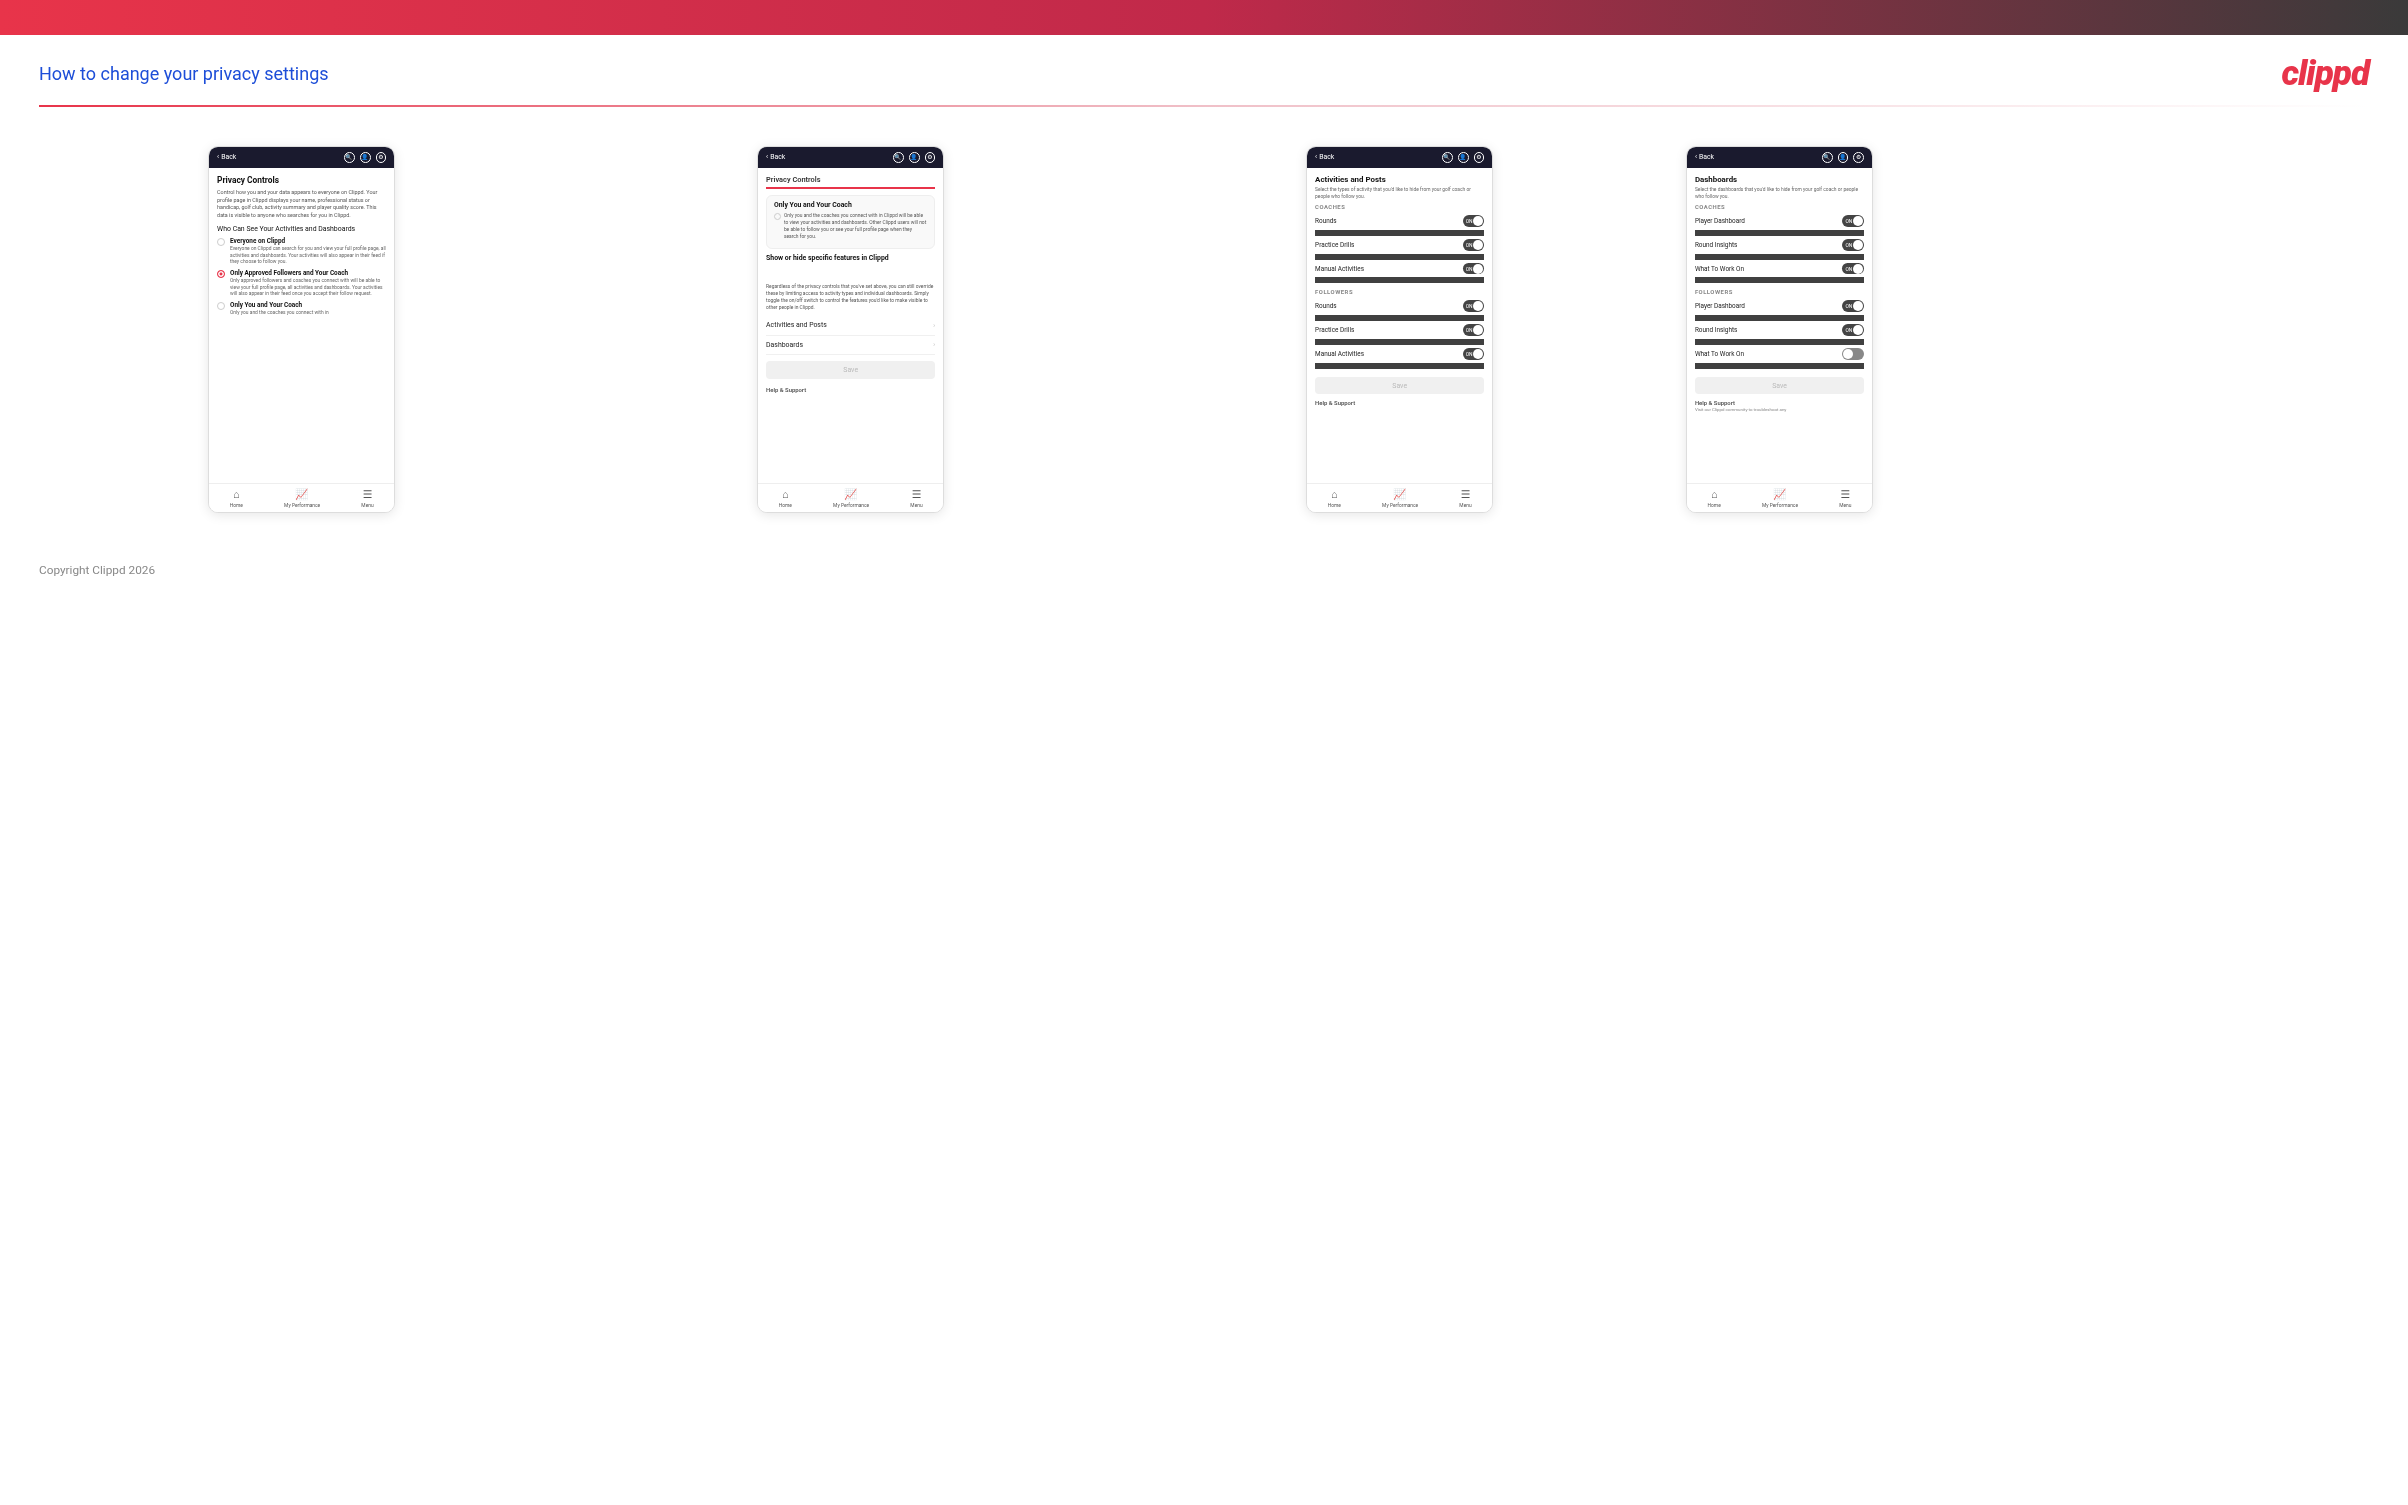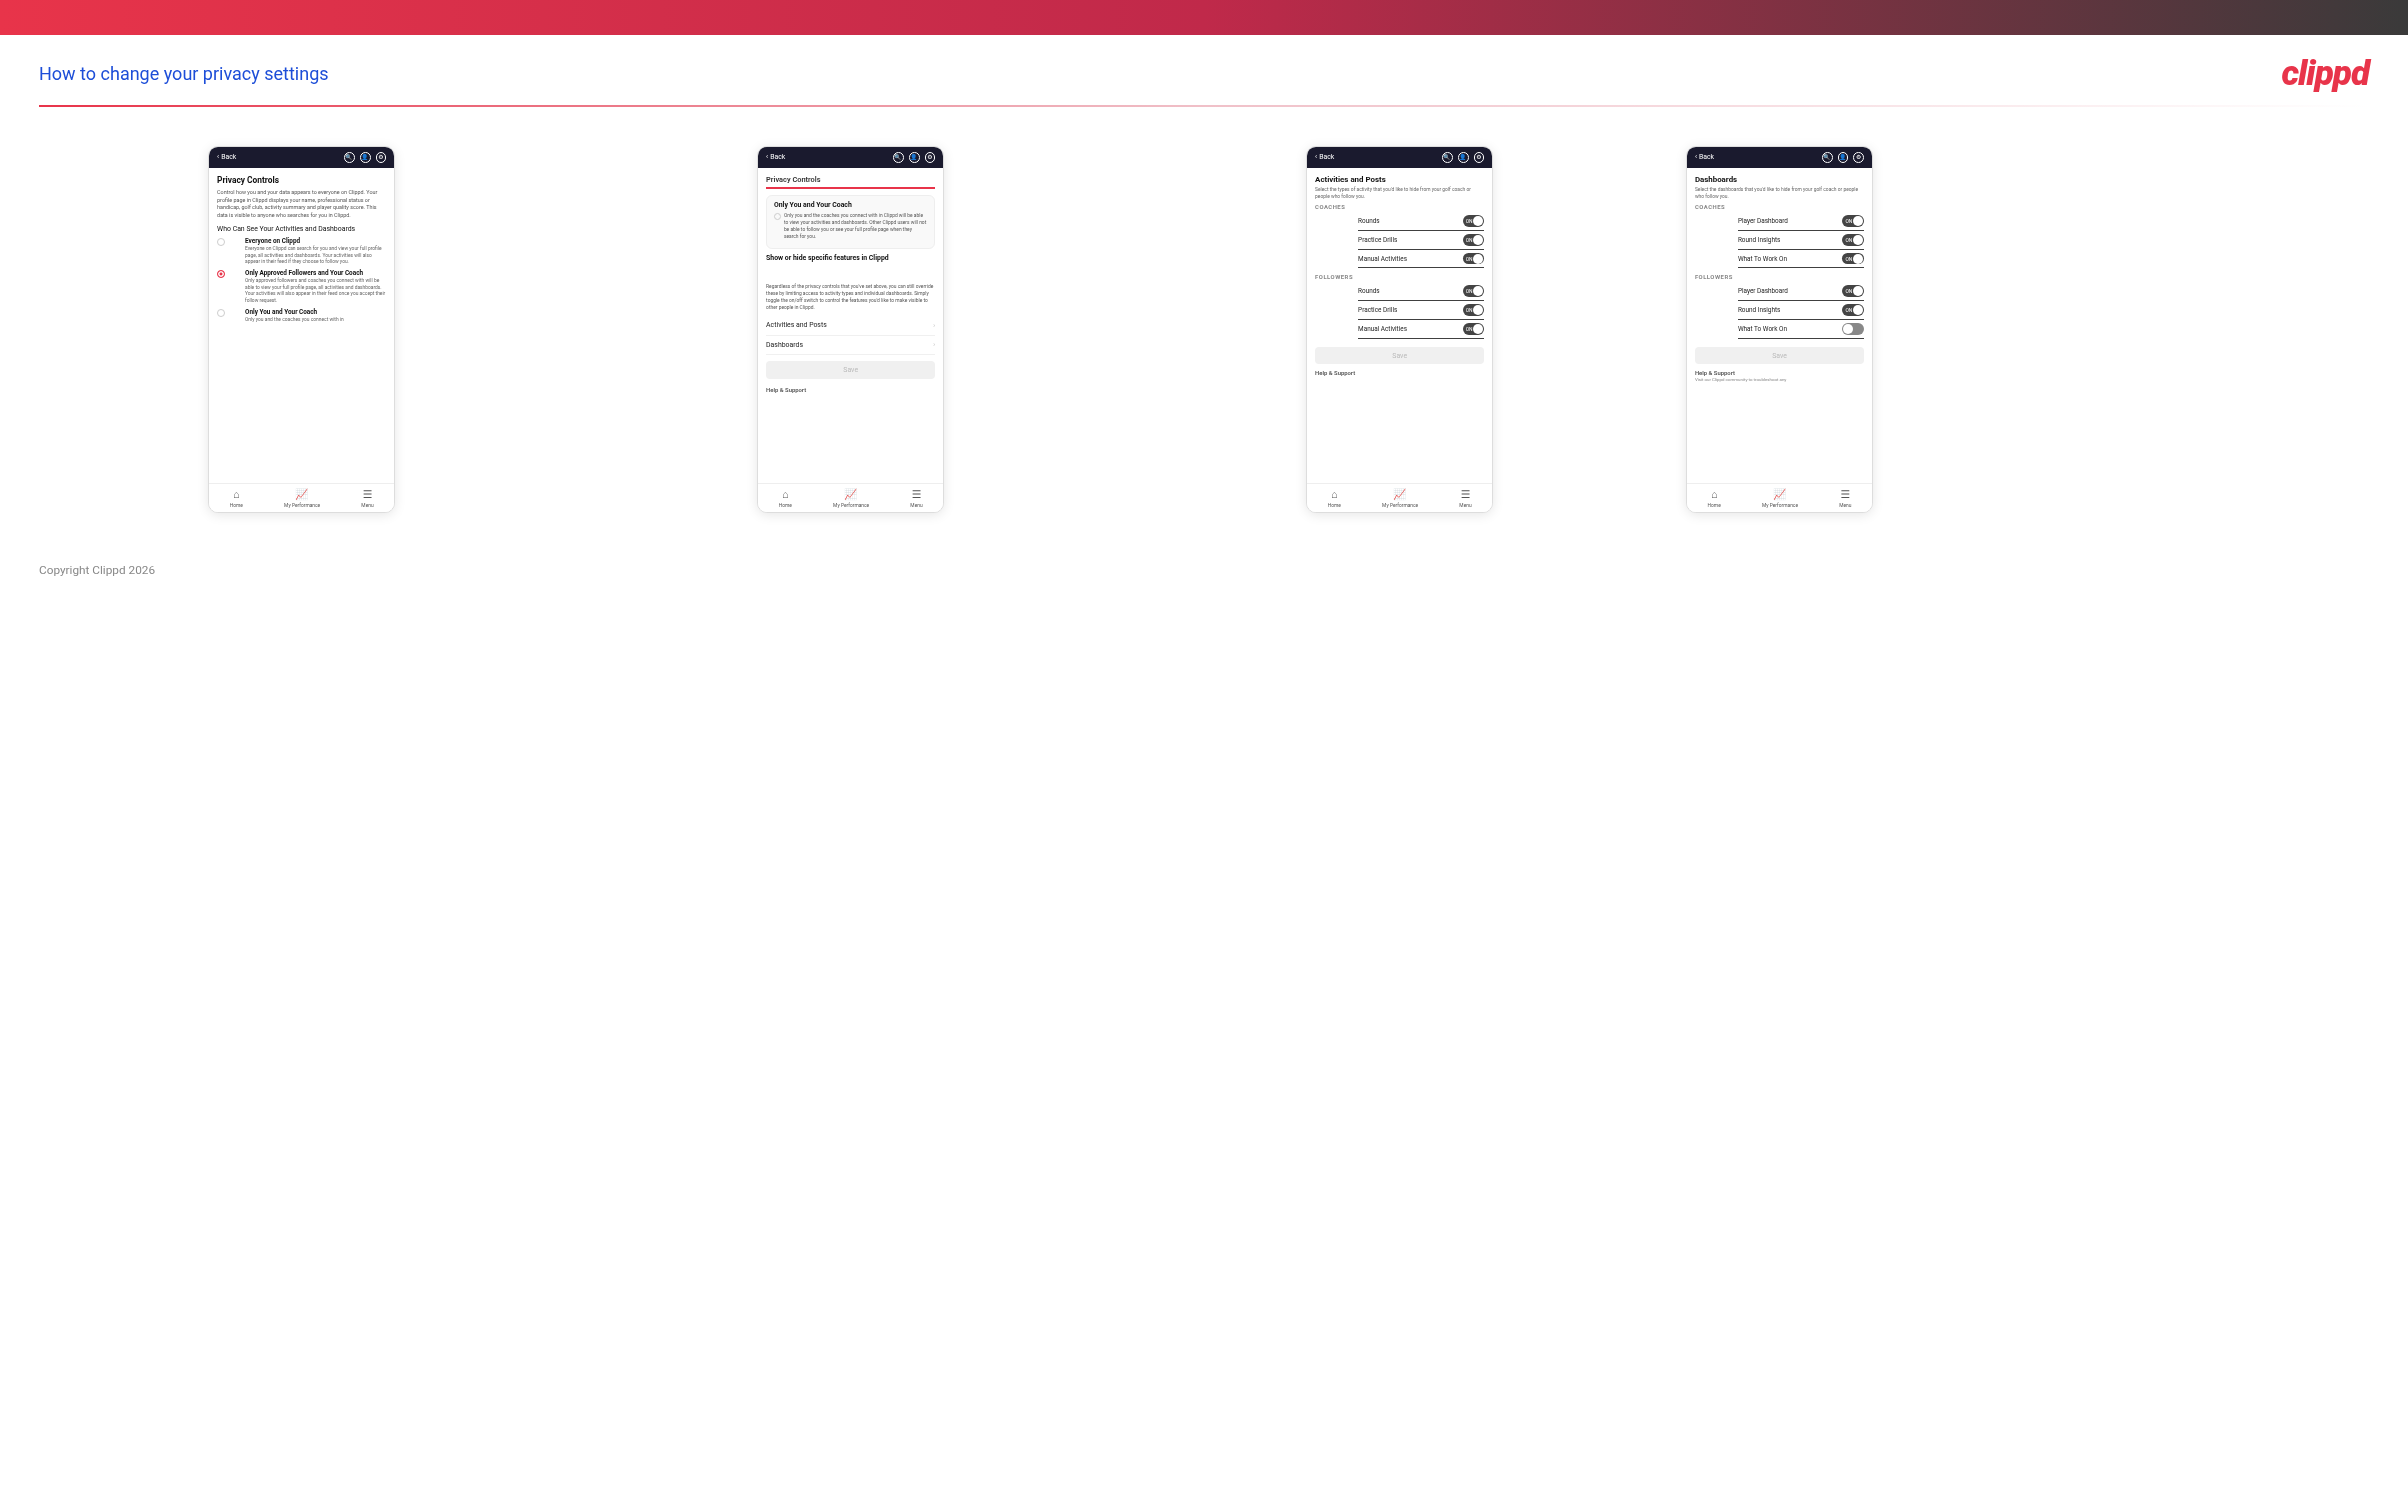--- a/index.html
+++ b/index.html
@@ -126,21 +126,21 @@
     }
     .subsection-title {
       font-size: 6.9px;
       font-weight: 400;
       color: #111;
       margin: 5.9px 0 3.9px 0;
     }
     .radio-option {
       display: flex;
       align-items: flex-start;
-      gap: 20px;
+      gap: 5px;
       margin-bottom: 4.9px;
     }
     .radio-circle {
       width: 7.9px;
       height: 7.9px;
       border: 1.5px solid #ccc;
       border-radius: 50%;
       margin-top: 1px;
       flex-shrink: 0;
     }
@@ -272,22 +272,21 @@
       color: #888;
       letter-spacing: 0.5px;
       margin: 3.9px 0 2px 0;
       text-transform: uppercase;
     }
     .toggle-row {
       display: flex;
       align-items: center;
       justify-content: space-between;
       padding: 3px 0;
-      border-bottom: 1px solid #404040;
-      margin-left: 43px;
+      border-bottom: 6px solid #404040;
     }
     .toggle-label {
       font-size: 6.4px;
       color: #222;
     }
     .toggle-switch {
       width: 21.7px;
       height: 11.8px;
       background: #333;
       border-radius: 5.9px;

